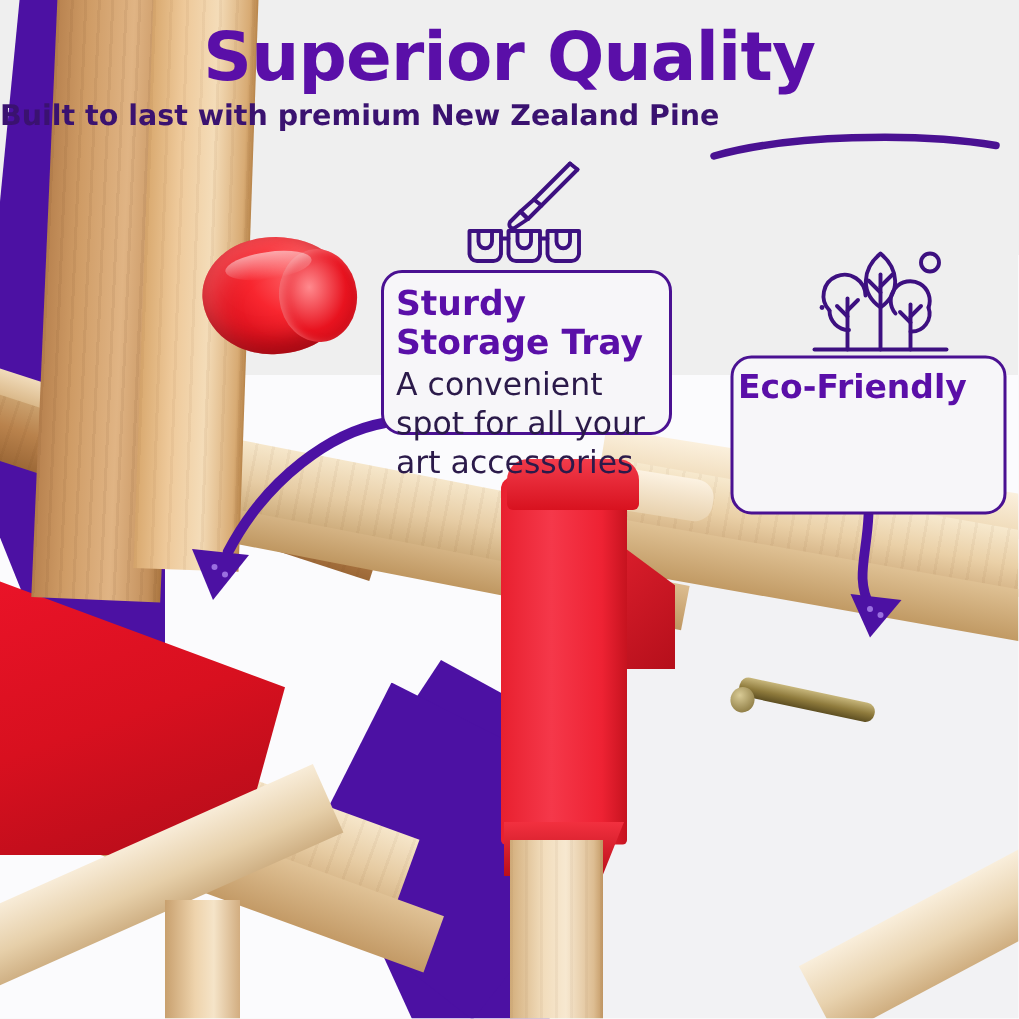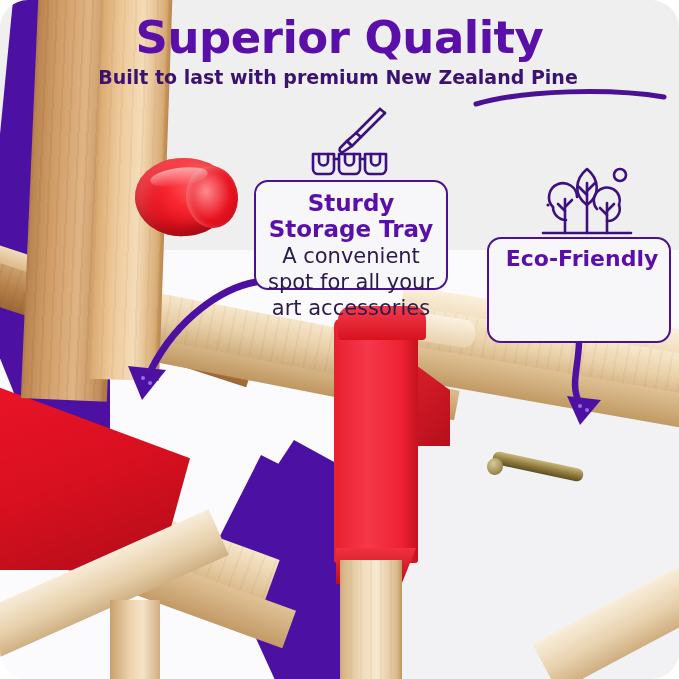--- a/index.html
+++ b/index.html
@@ -9,21 +9,20 @@
   }
   body {
     font-family: "DejaVu Sans", sans-serif;
   }
   #stage {
     position: relative;
     width: 679px;
     height: 679px;
     overflow: hidden;
     background: #efefef;
-    border-radius: 28px;
   }
 
   
   .photo {
     position: absolute;
     inset: 0;
     overflow: hidden;
   }
 
   
@@ -305,39 +304,38 @@
     font-size: 45px;
     font-weight: 700;
     letter-spacing: -0.5px;
     line-height: 1.05;
     white-space: nowrap;
   }
   .subhead {
     position: absolute;
     left: 0; top: 66px;
     width: 676px;
-    text-align: center;
+    text-align: left;
     color: #3a1270;
     font-size: 19px;
     font-weight: 600;
     white-space: nowrap;
   }
   .swoosh {
     position: absolute;
     left: 470px; top: 86px;
     width: 200px; height: 22px;
   }
 
   .callout {
     position: absolute;
     border: 2.5px solid #4a1192;
     border-radius: 14px;
     background: #f7f6f9;
     box-sizing: border-box;
-    text-align: center;
   }
   .callout-title {
     color: #5a0fa8;
     font-size: 23px;
     font-weight: 700;
     line-height: 1.12;
   }
   .callout-desc {
     color: #2b1a4a;
     font-size: 21px;
@@ -346,21 +344,21 @@
   }
 
   #callout-tray {
     left: 254px; top: 180px;
     width: 194px; height: 110px;
     padding: 9px 8px 0 8px;
   }
   #callout-eco {
     left: 487px; top: 237px;
     width: 184px; height: 106px;
-    padding: 8px 7px 0 13px;
+    padding: 8px 7px 0 3px;
   }
   #callout-eco .callout-title { font-size: 22px; }
   #callout-eco .callout-desc { font-size: 15px; }
 
   .icon-tray {
     position: absolute;
     left: 297px; top: 106px;
     width: 105px; height: 76px;
   }
   .icon-trees {

